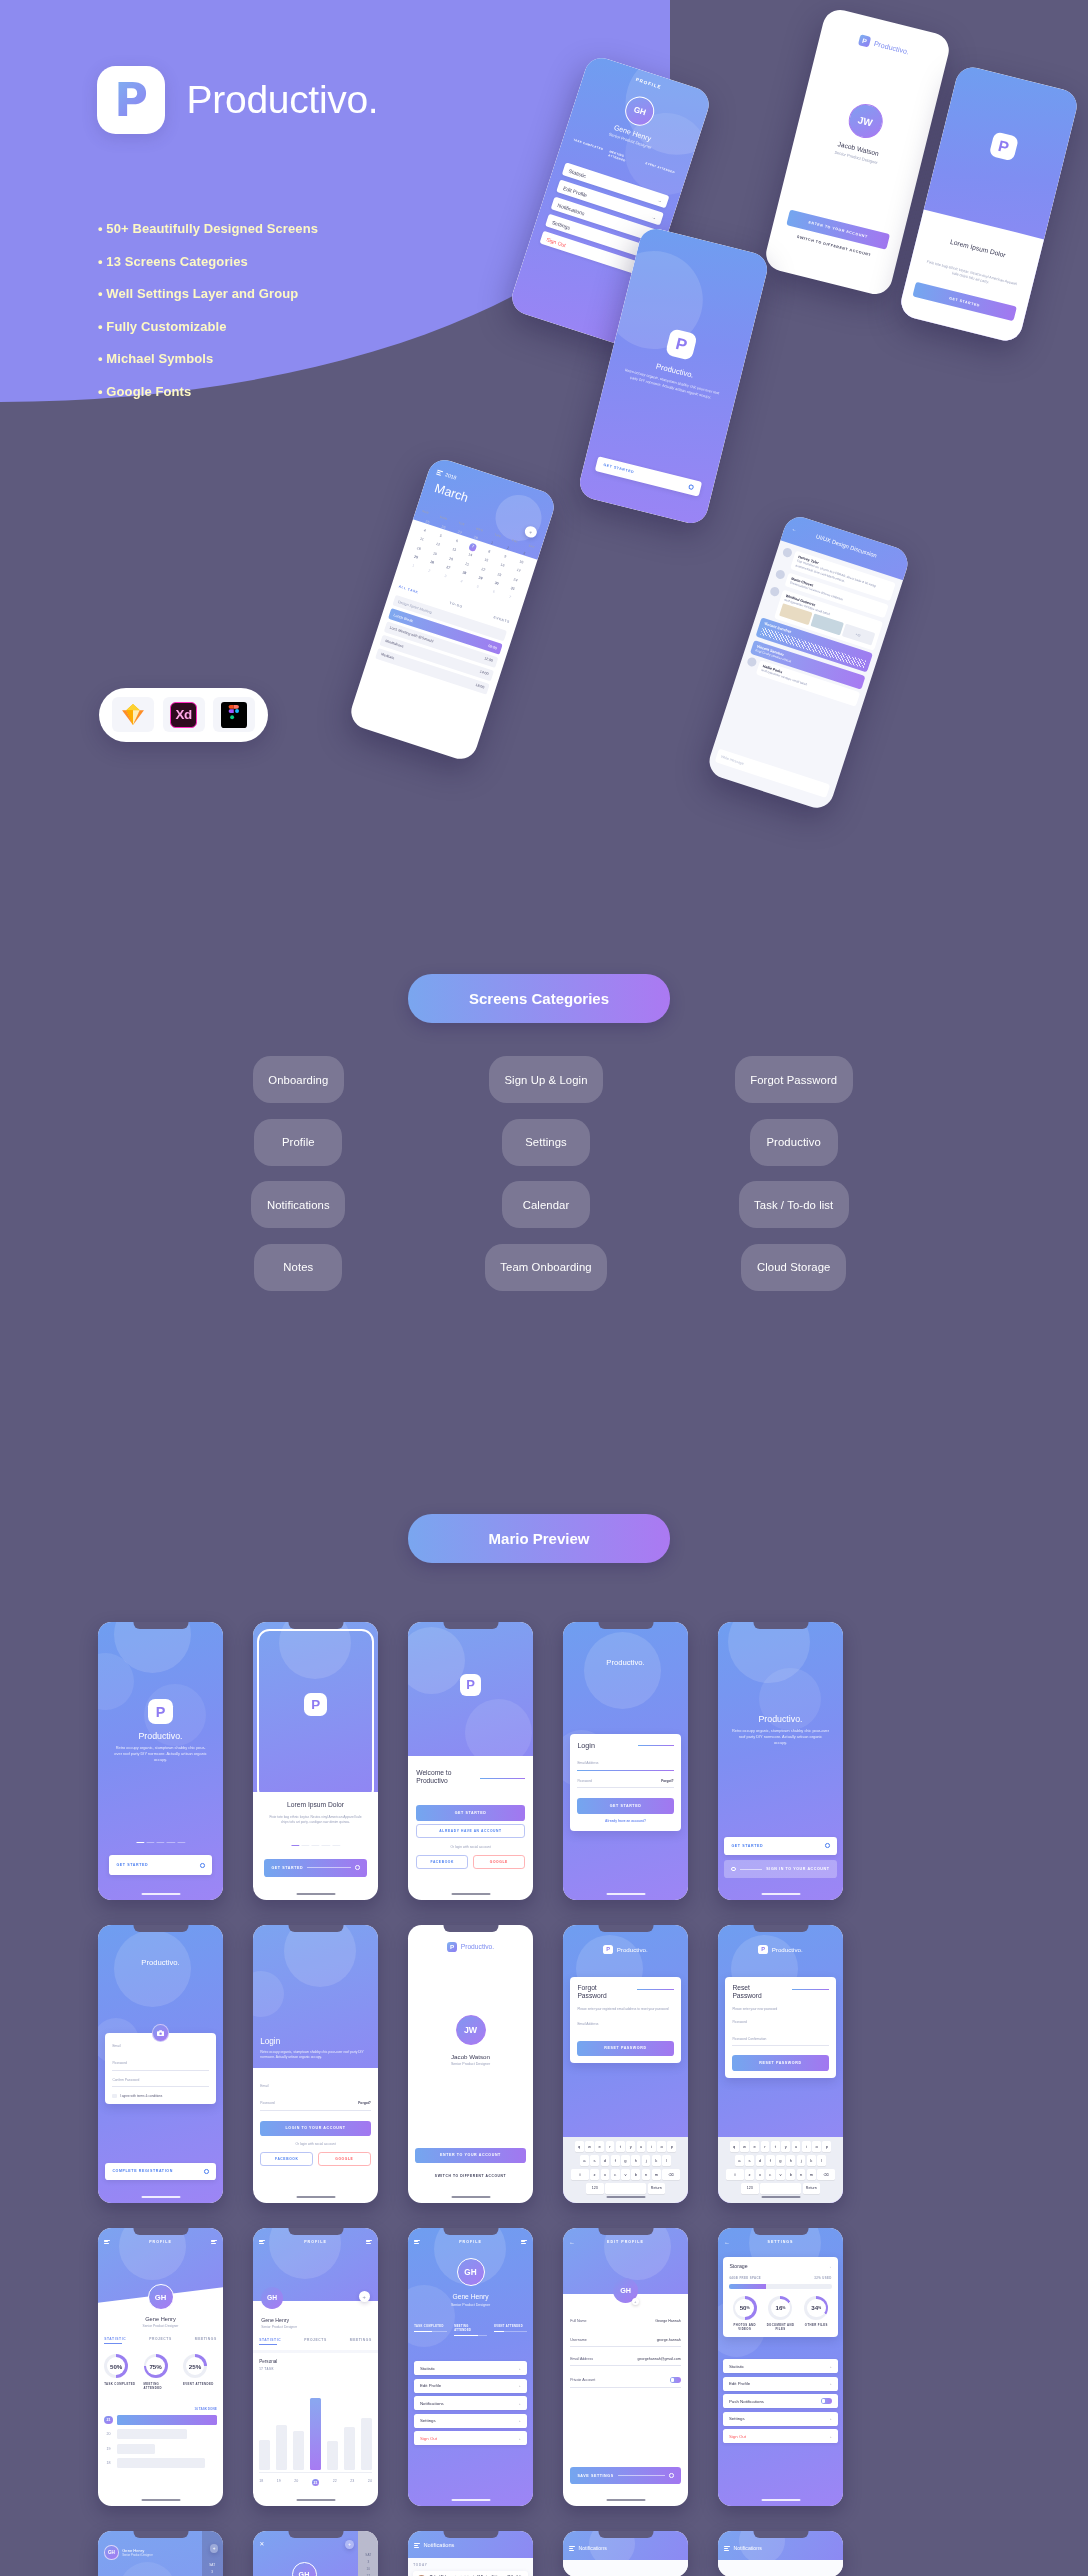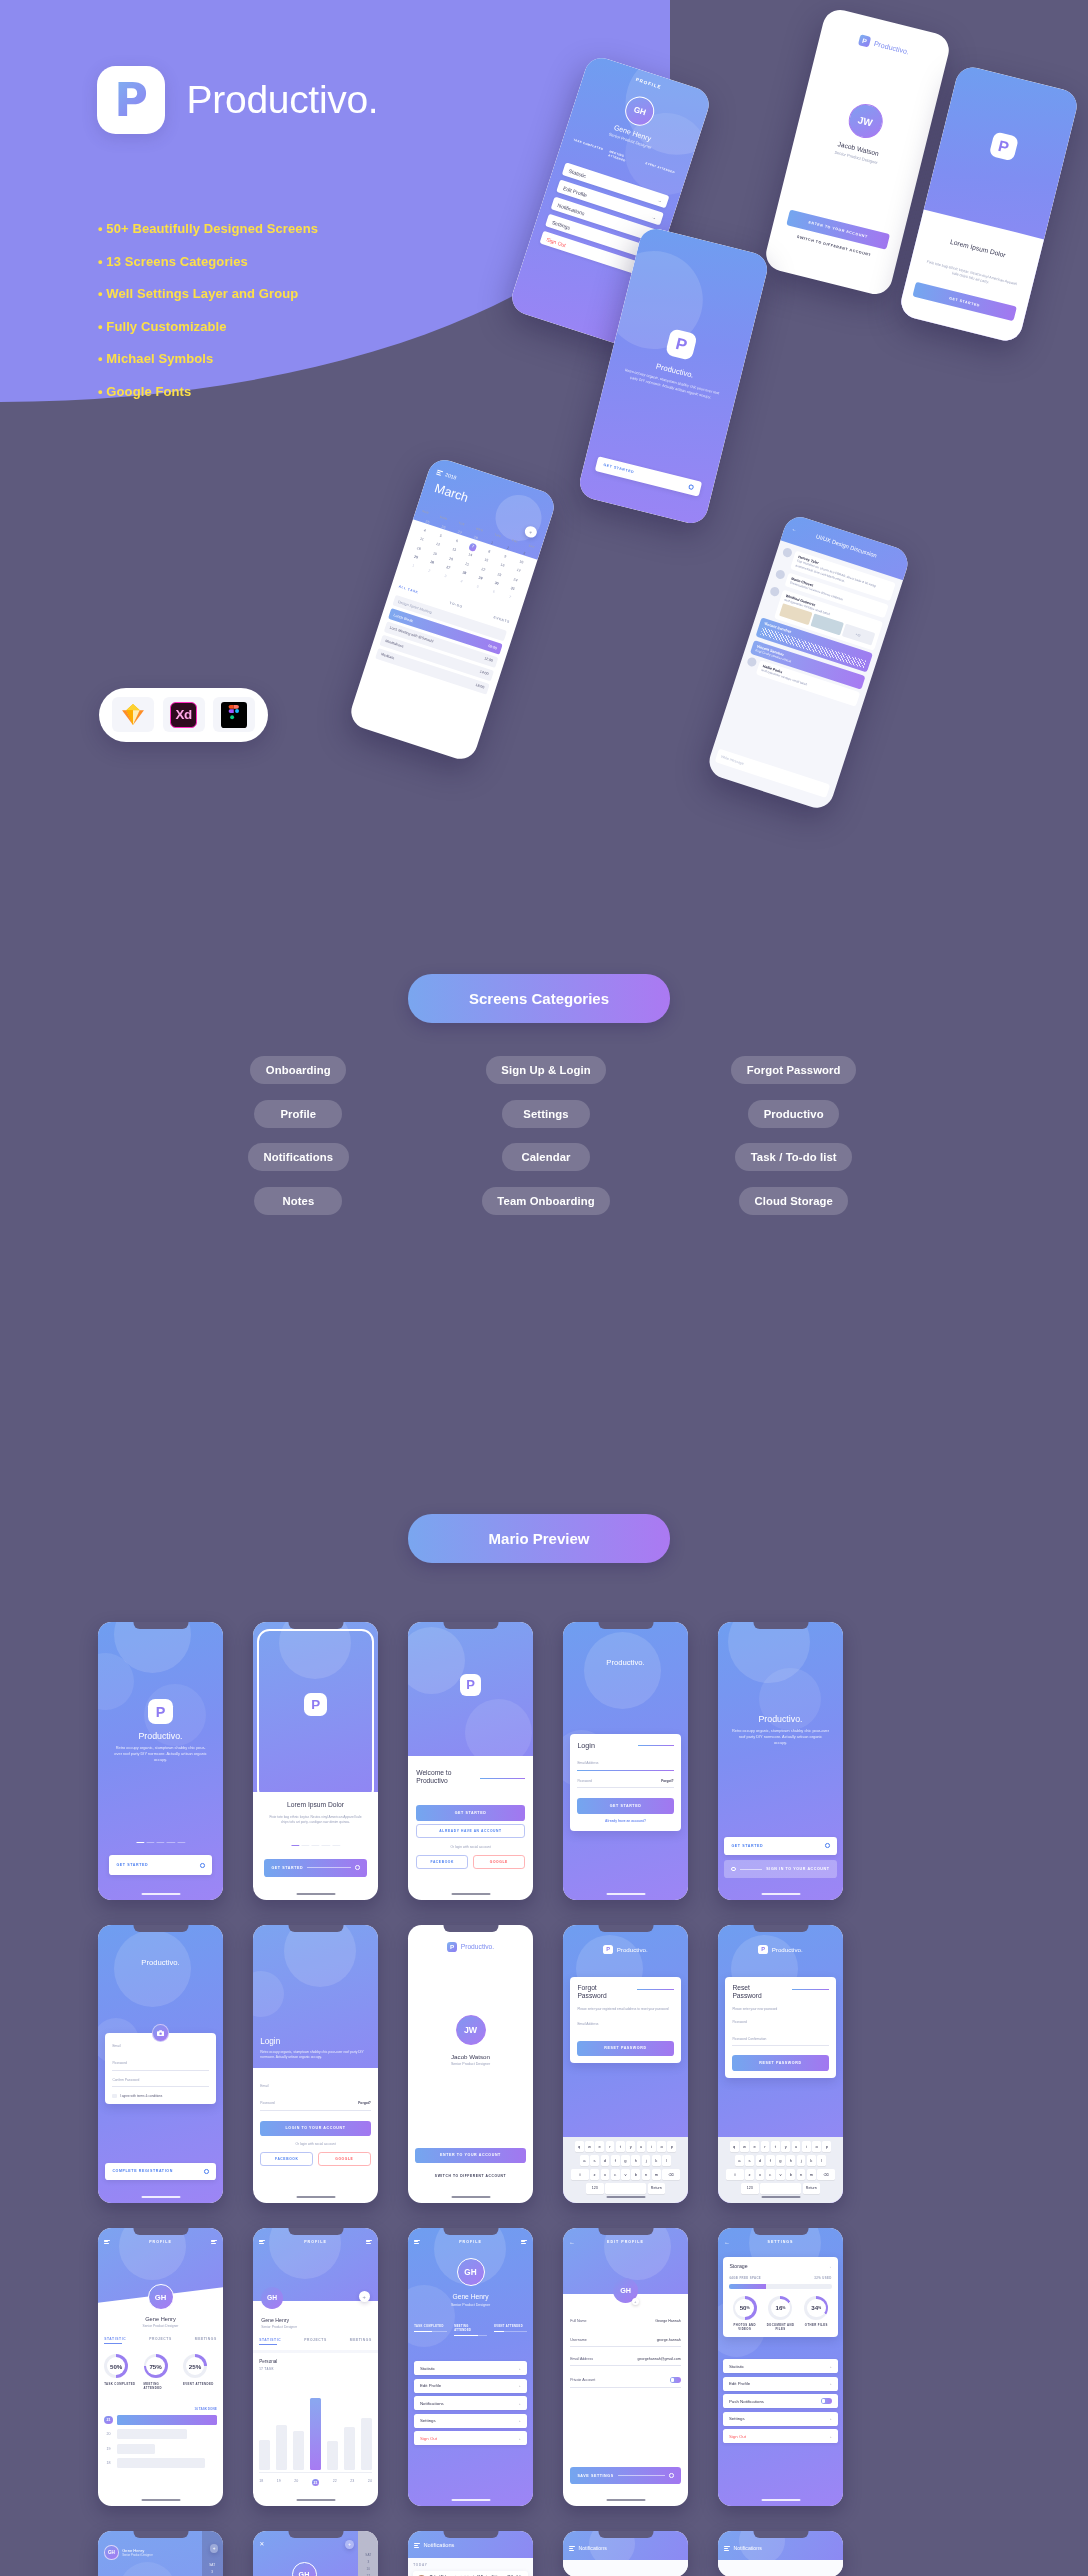--- a/index.html
+++ b/index.html
@@ -28,21 +28,21 @@
   }
   .logo-P {
     font-size: 46px; font-weight: 700; line-height: 1;
     background: linear-gradient(135deg,#7fb2f0 0%, #8e7bf2 100%);
     -webkit-background-clip: text; background-clip: text; color: transparent;
     font-family: "DejaVu Sans", sans-serif;
   }
   .brand-word { color:#fff; font-size: 39px; letter-spacing: -0.3px; font-weight: 400; font-family:"Liberation Sans",sans-serif;}
 
   .feature-list { position: absolute; left: 98px; top: 222px; z-index: 5; }
-  .feature-item { color: #fde047; font-size: 13px; line-height: 1; margin-bottom: 19.6px; font-weight: 700; letter-spacing:0.1px;}
+  .feature-item { color: #fef9c3; font-size: 13px; line-height: 1; margin-bottom: 19.6px; font-weight: 700; letter-spacing:0.1px;}
 
   .badge-pill {
     position: absolute; left: 99px; top: 688px; z-index: 6;
     background: #ffffff; border-radius: 41px; padding: 9.3px 13.4px;
     display: flex; gap: 8.2px; align-items: center;
     box-shadow: 0 7.2px 20.6px rgba(30,20,70,.22);
   }
   .badge-cell { width: 42px; height: 35px; border-radius: 6.2px; background: #f4f5fa; display:flex; align-items:center; justify-content:center;}
   .sketch-gem svg, .xd-sq svg, .fig-sq svg { display:block; }
   .xd-sq { width: 27px; height: 26px; border-radius: 5.7px; background:#2e0a1f; border: 1.5px solid #ff2bc2; display:flex;align-items:center;justify-content:center;}
@@ -77,23 +77,23 @@
     box-shadow: 0 5.2px 14.4px rgba(40,25,90,.25);
   }
   #screens-pill { left: 408px; top: 974px; width: 262px; height: 49px; }
   #preview-pill { left: 408px; top: 1514px; width: 262px; height: 49px; }
 
   
   .cats { position:absolute; left: 206px; top: 1056px; width: 680px; }
   .cat-row { display:flex; justify-content:center; gap: 63px; margin-bottom: 15.5px; }
   .cat-chip {
     background: rgba(255,255,255,.18);
-    border-radius: 17.5px; height: 28px; min-width: 88px;
+    border-radius: 17.5px; height: 47px; min-width: 88px;
     display:flex; align-items:center; justify-content:center;
-    color:#fff; font-size: 11.3px; font-weight: 700; padding: 0 15.5px;
+    color:#fff; font-size: 11.3px; font-weight: 400; padding: 0 15.5px;
     letter-spacing:0.1px;
   }
   .cat-col { width: 191px; display:flex; justify-content:center;}
 
   
   .grid { position:absolute; left: 98px; top: 1622px; width: 891px; display:flex; flex-wrap:wrap; gap: 25px 30px; }
   .cell { width: 125px; height: 278px; position: relative; }
 
   .ph {
     position:absolute; inset:0; border-radius: 13.4px; overflow:hidden;

